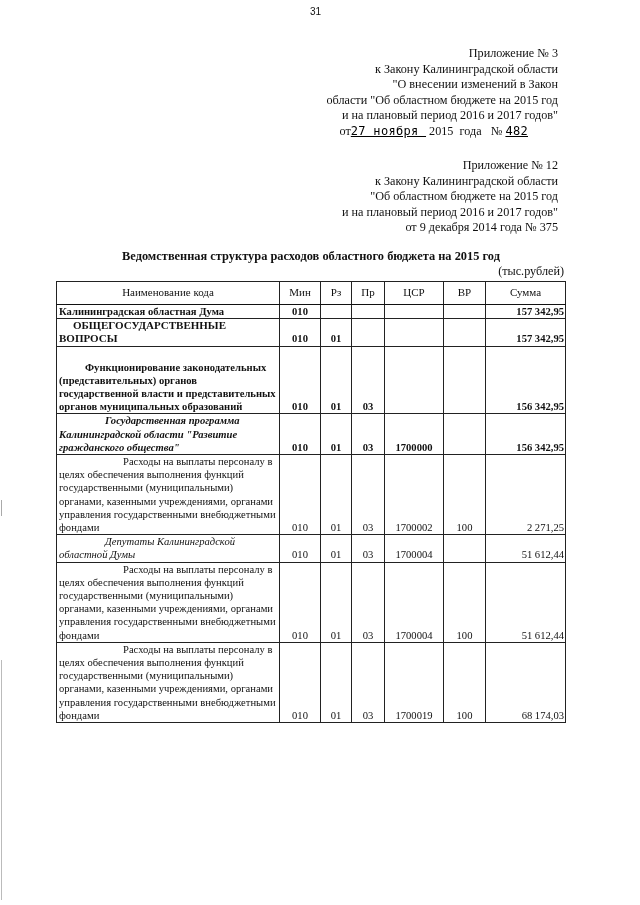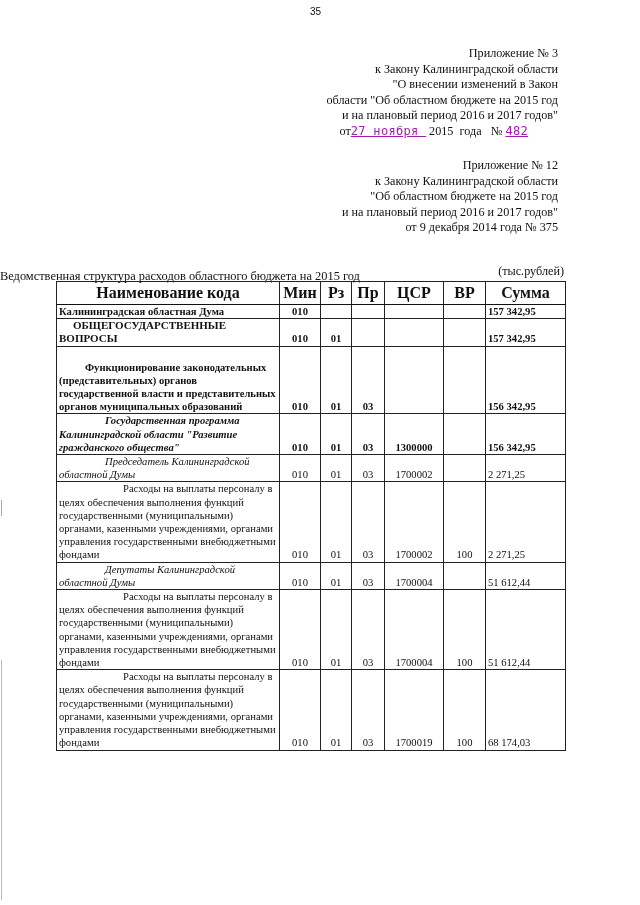--- a/index.html
+++ b/index.html
@@ -13,26 +13,26 @@
   }
   .annex {
     position: absolute; right: 82px; text-align: right;
     font-size: 12.2px; line-height: 15.6px;
   }
   .annex3 { top: 46px; }
   .annex10 { top: 158px; }
   .annex .line { display: block; white-space: nowrap; }
   .hand {
     font-family: "DejaVu Sans Mono", "Liberation Mono", monospace;
-    font-size: 12px; color: #a21caf; text-decoration: underline;
+    font-size: 12px; color: #000000; text-decoration: underline;
     letter-spacing: 0.3px;
   }
   .title {
-    position: absolute; top: 249px; left: 0; width: 622px; text-align: left;
-    font-weight: normal; font-size: 12.4px; margin-top: 20px;
+    position: absolute; top: 249px; left: 0; width: 622px; text-align: center;
+    font-weight: bold; font-size: 12.4px;
   }
   .units {
     position: absolute; top: 264px; right: 76px; font-size: 12.2px;
   }
   .scanmark {
     position: absolute; left: 1px; width: 1px; background: #aaa;
   }
   table.budget {
     position: absolute; top: 281px; left: 56px;
     border-collapse: collapse; table-layout: fixed;
@@ -44,38 +44,38 @@
   table.budget col.c-rz   { width: 31px; }
   table.budget col.c-pr   { width: 33px; }
   table.budget col.c-csr  { width: 59px; }
   table.budget col.c-vr   { width: 42px; }
   table.budget col.c-sum  { width: 80px; }
   table.budget th, table.budget td {
     border: 1px solid #222; padding: 0 2px; vertical-align: bottom;
     line-height: 13.2px;
   }
   table.budget th {
-    font-weight: bold; font-size: 16px; height: 22px; vertical-align: middle;
+    font-weight: normal; font-size: 11px; height: 22px; vertical-align: middle;
     border-bottom: 1.6px solid #111;
   }
   table.budget td.code { text-align: center; }
-  table.budget td.sum { text-align: left; padding-right: 16px; }
+  table.budget td.sum { text-align: right; padding-right: 1px; }
   table.budget td.name { text-align: left; }
   .indent-1 { text-indent: 14px; font-family: Liberation Serif, serif; }
   .indent-2 { text-indent: 26px; }
   .indent-3 { text-indent: 46px; font-style: italic; }
   .indent-4 { text-indent: 64px; }
   tr.bold td { font-weight: bold; }
   tr.top-row td { height: 13px; }
   tr.spacer-row td.name { padding-top: 14px; margin-top: 28px; }
 </style>
 </head>
 <body>
 
-<div class="page-num">35</div>
+<div class="page-num">31</div>
 
 <div class="annex annex3">
   <span class="line">Приложение № 3</span>
   <span class="line">к Закону Калининградской области</span>
   <span class="line">"О внесении изменений  в Закон</span>
   <span class="line">области "Об областном бюджете на 2015 год</span>
   <span class="line">и на плановый период 2016 и 2017 годов"</span>
   <span class="line" style="margin-right:30px;"><span>от</span><span class="hand">27 ноября </span><span style="white-space:pre;"> 2015  года   № </span><span class="hand">482 </span></span>
 </div>
 
@@ -140,32 +140,23 @@
       <td class="code">03</td>
       <td class="code"></td>
       <td class="code"></td>
       <td class="sum">156 342,95</td>
     </tr>
     <tr class="bold">
       <td class="name indent-3">Государственная программа Калининградской области "Развитие гражданского общества"</td>
       <td class="code">010</td>
       <td class="code">01</td>
       <td class="code">03</td>
-      <td class="code">1300000</td>
+      <td class="code">1700000</td>
       <td class="code"></td>
       <td class="sum">156 342,95</td>
-    </tr>
-    <tr>
-      <td class="name indent-3">Председатель Калининградской областной Думы</td>
-      <td class="code">010</td>
-      <td class="code">01</td>
-      <td class="code">03</td>
-      <td class="code">1700002</td>
-      <td class="code"></td>
-      <td class="sum">2 271,25</td>
     </tr>
     <tr>
       <td class="name indent-4">Расходы на выплаты персоналу в целях обеспечения выполнения функций государственными (муниципальными) органами, казенными учреждениями, органами управления государственными внебюджетными фондами</td>
       <td class="code">010</td>
       <td class="code">01</td>
       <td class="code">03</td>
       <td class="code">1700002</td>
       <td class="code">100</td>
       <td class="sum">2 271,25</td>
     </tr>

